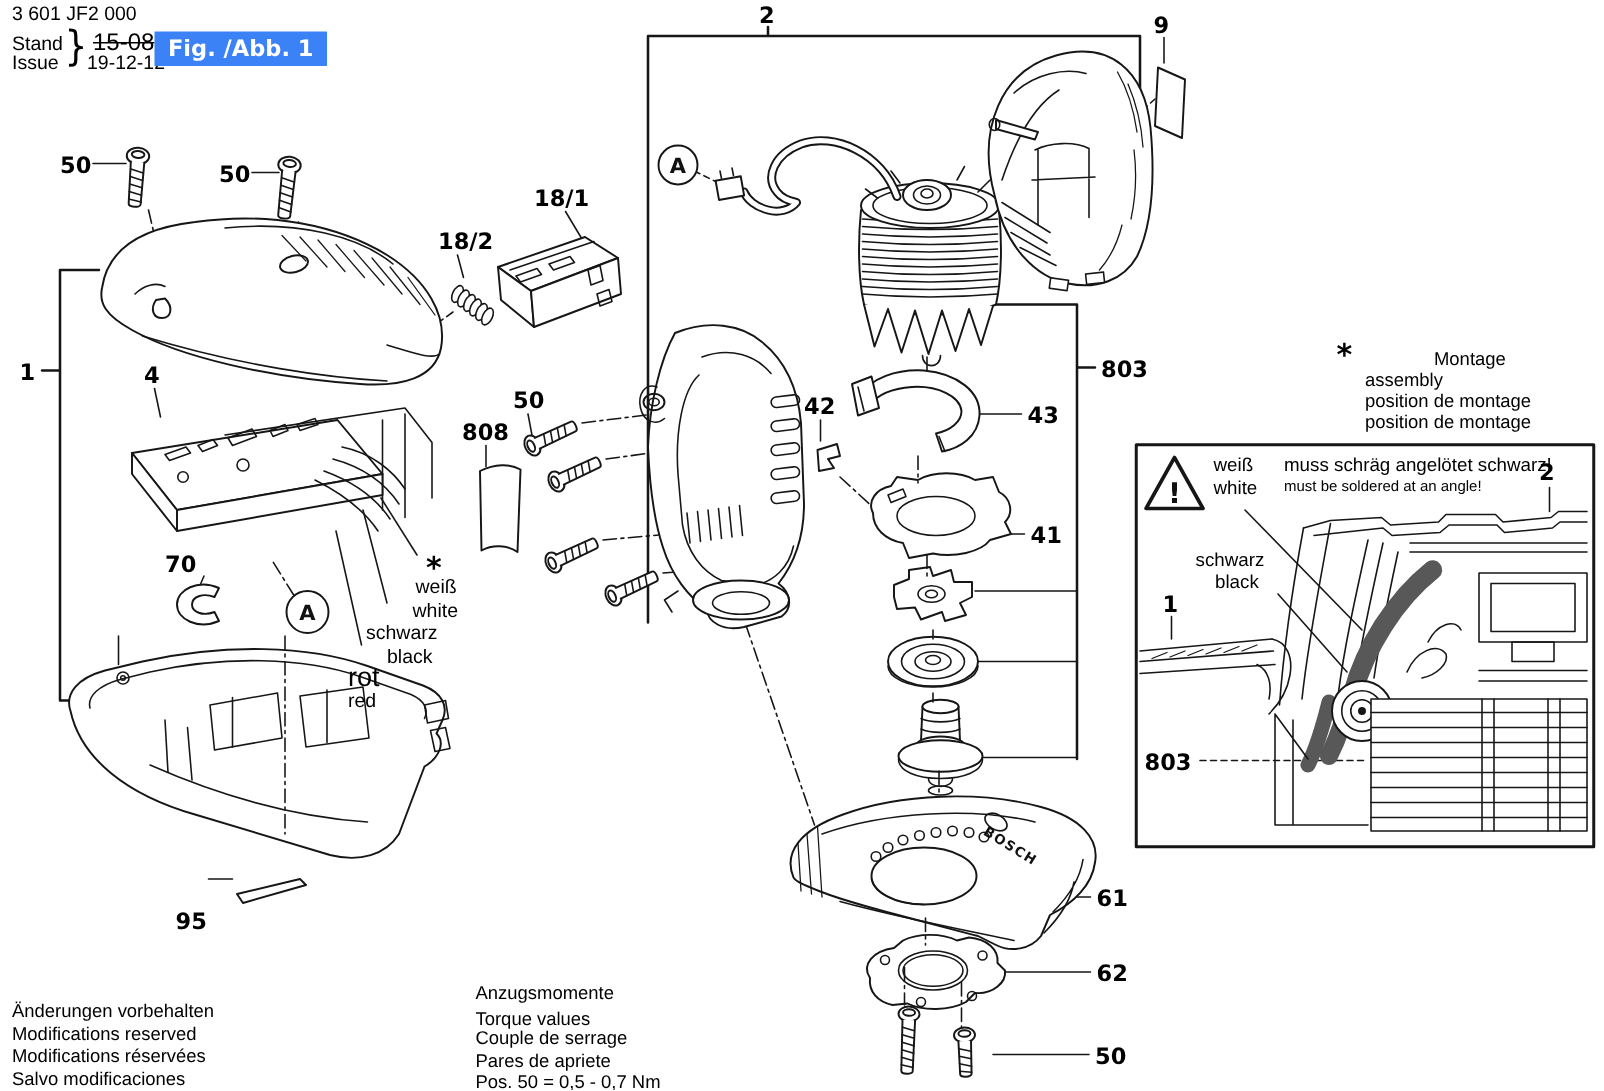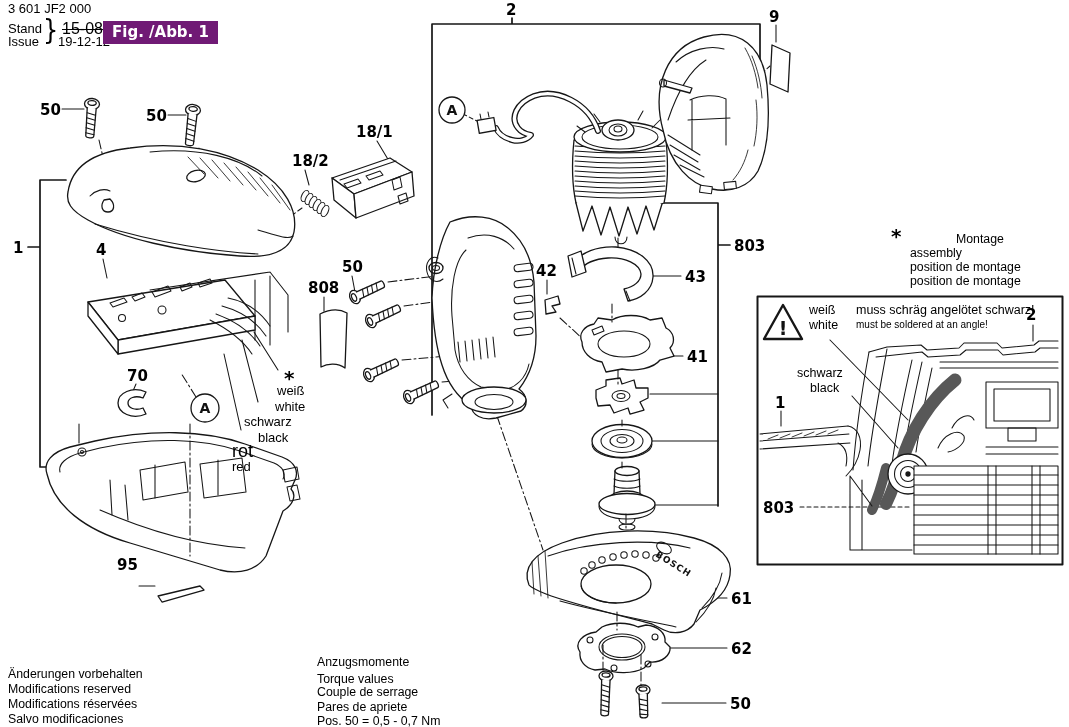--- a/index.html
+++ b/index.html
@@ -14,21 +14,21 @@
   svg .hatch{stroke-width:.85;}
   svg .dashdot{stroke-dasharray:9 3 2 3;stroke-width:1.05;}
   svg .dashed{stroke-dasharray:4 3;stroke-width:1.05;}
   svg .tube{stroke-width:6;}
   svg .tubein{stroke:#fff;stroke-width:3.4;}
   svg .dk{stroke:#585858;}
   svg text{stroke:none;fill:#111;}
   .lbl{position:absolute;font:bold 15px "DejaVu Sans",sans-serif;white-space:nowrap;}
   .txt{position:absolute;font:12.3px "Liberation Sans",sans-serif;line-height:14.6px;white-space:nowrap;}
   .strike{text-decoration:line-through;}
-  .figbox{position:absolute;left:103px;top:21px;background:#701a75;color:#fff;
+  .figbox{position:absolute;left:103px;top:21px;background:#3b82f6;color:#fff;
           font:bold 15px "DejaVu Sans",sans-serif;padding:2px 9px 3px 9px;}
   .brace{position:absolute;left:43px;top:17px;font:24px "DejaVu Sans",sans-serif;transform:scaleY(1.15);}
   .star{position:absolute;font:bold 20px "DejaVu Sans",sans-serif;}
 </style>
 </head>
 <body>
 
 <div class="stage">
 
 <svg width="1069" height="727" viewBox="0 0 1069 727">
@@ -367,22 +367,22 @@
 <div class="txt" style="left:8px;top:35px;font-size:13px">Issue</div>
 <div class="brace">}</div>
 <div class="txt strike" style="left:62px;top:22px;font-size:16px">15-08</div>
 <div class="txt" style="left:58px;top:35px;font-size:13px">19-12-12</div>
 <div class="figbox">Fig. /Abb. 1</div>
 
 <div class="lbl" style="left:40px;top:101px">50</div>
 <div class="lbl" style="left:146px;top:107px">50</div>
 <div class="lbl" style="left:13px;top:239px">1</div>
 <div class="lbl" style="left:96px;top:241px">4</div>
-<div class="lbl" style="left:127px;top:367px">70</div>
-<div class="lbl" style="left:117px;top:556px">95</div>
+<div class="lbl" style="left:110px;top:367px">70</div>
+<div class="lbl" style="left:117px;top:605px">95</div>
 <div class="lbl" style="left:356px;top:123px">18/1</div>
 <div class="lbl" style="left:292px;top:152px">18/2</div>
 <div class="lbl" style="left:308px;top:279px">808</div>
 <div class="lbl" style="left:342px;top:258px">50</div>
 <div class="lbl" style="left:506px;top:1px">2</div>
 <div class="lbl" style="left:769px;top:8px">9</div>
 <div class="lbl" style="left:536px;top:262px">42</div>
 <div class="lbl" style="left:685px;top:268px">43</div>
 <div class="lbl" style="left:687px;top:348px">41</div>
 <div class="lbl" style="left:734px;top:237px">803</div>

